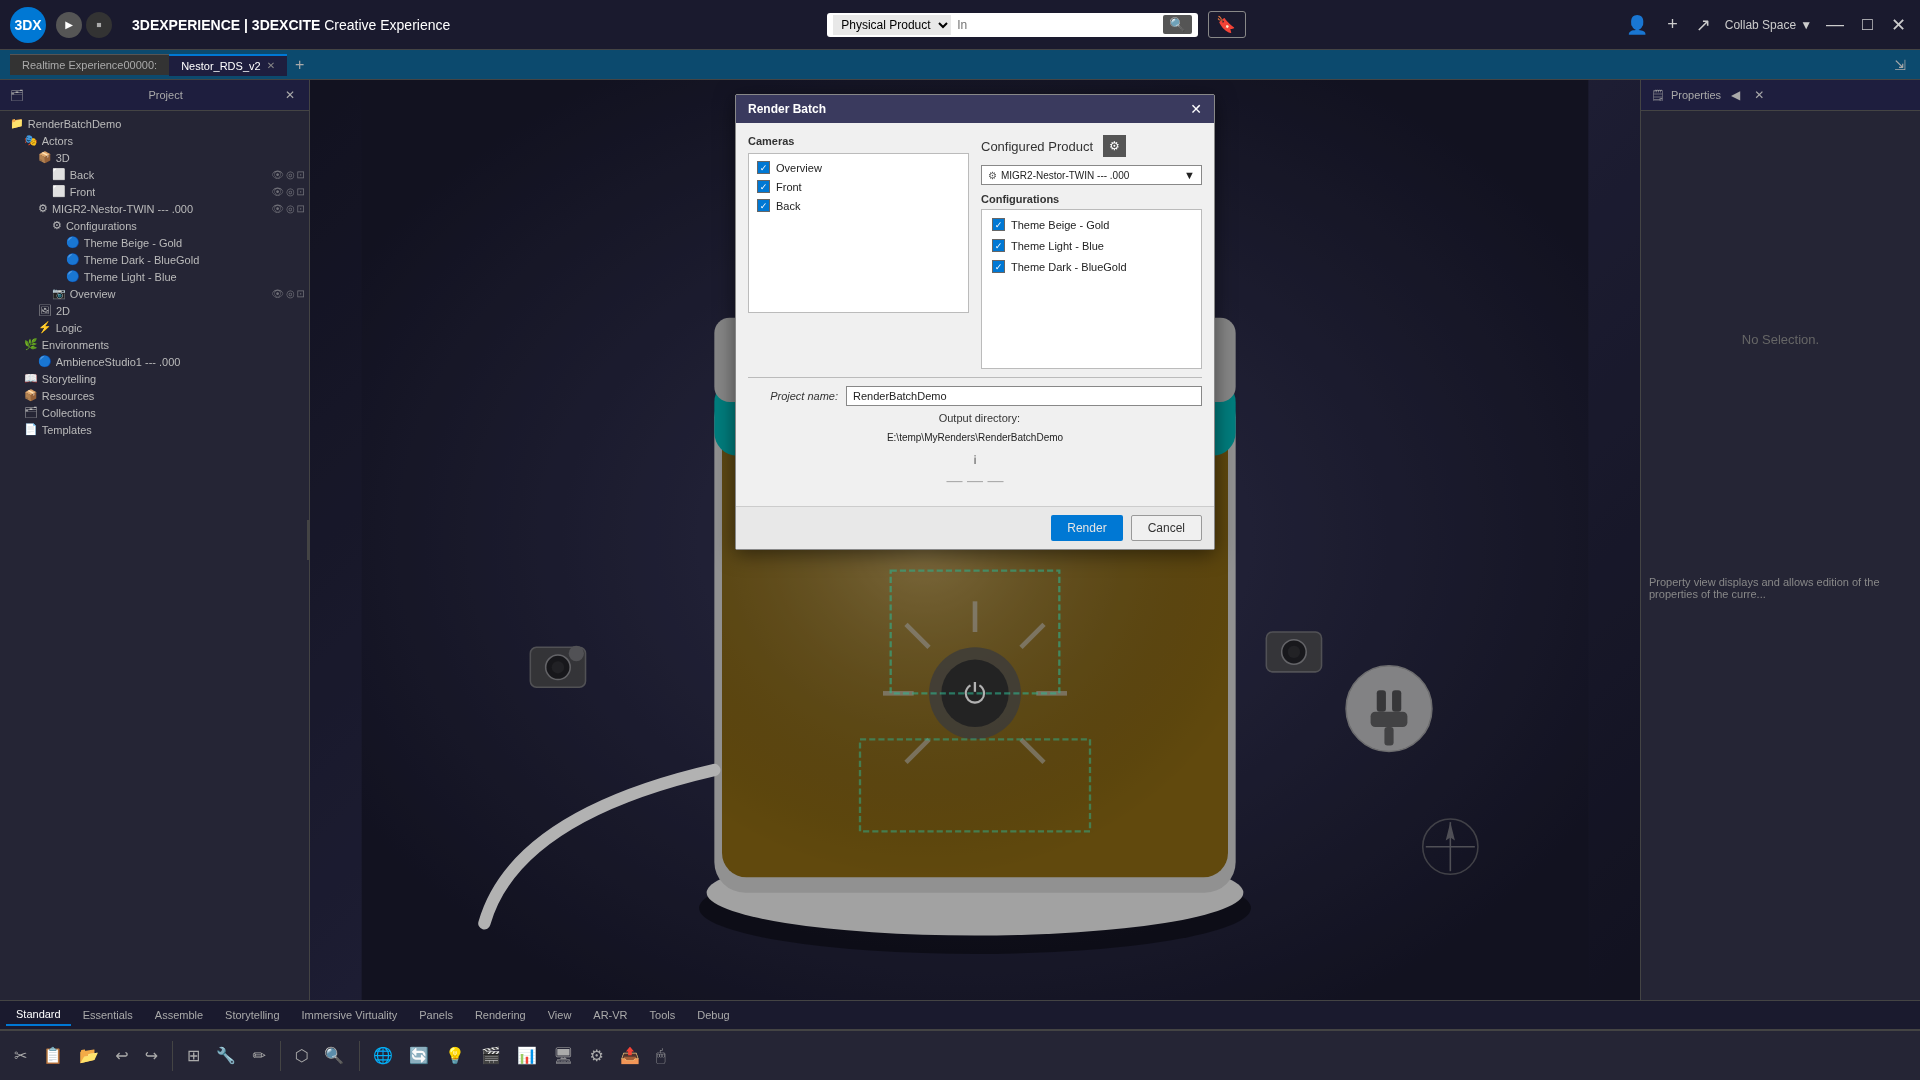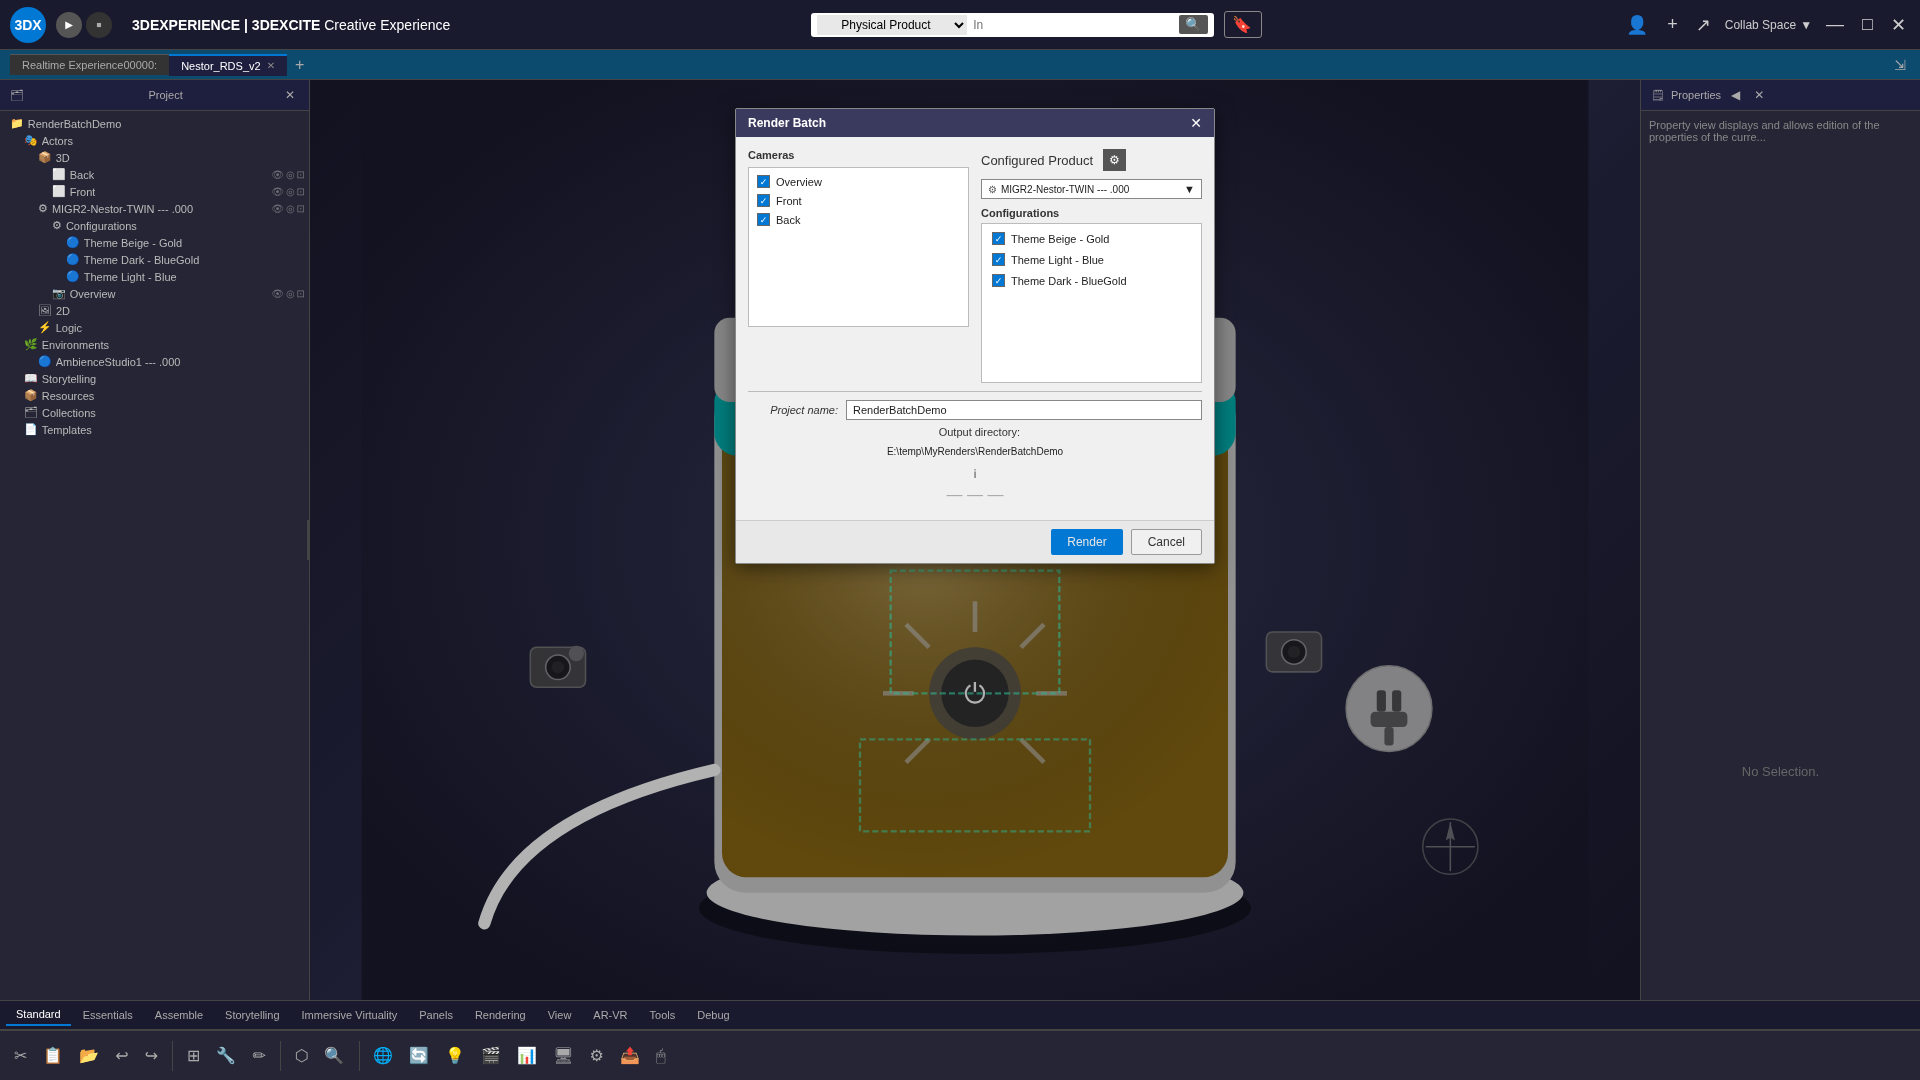--- a/index.html
+++ b/index.html
@@ -10,21 +10,21 @@
       display: flex; align-items: center; background: #1a1a2e; height: 50px;
       padding: 0 10px; gap: 10px; border-bottom: 1px solid #444;
     }
     #app-logo { width: 36px; height: 36px; background: #0078d4; border-radius: 50%; display: flex; align-items: center; justify-content: center; color: white; font-weight: bold; font-size: 14px; flex-shrink: 0; }
     #play-controls { display: flex; gap: 4px; align-items: center; }
     .play-btn { width: 26px; height: 26px; border-radius: 50%; border: none; cursor: pointer; display: flex; align-items: center; justify-content: center; font-size: 10px; }
     #app-title { color: #fff; font-size: 14px; font-weight: 300; margin-left: 10px; }
     #app-title span { font-weight: 700; }
     .spacer { flex: 1; }
     #search-bar { display: flex; align-items: center; background: #fff; border-radius: 3px; padding: 2px 6px; gap: 6px; }
-    #search-bar select { border: none; outline: none; background: #e8e8e8; font-size: 12px; padding: 2px 20px; }
+    #search-bar select { border: none; outline: none; background: #e8e8e8; font-size: 12px; padding: 2px 4px; }
     #search-bar input { border: none; outline: none; width: 200px; font-size: 12px; }
     #search-btn { background: #555; border: none; color: #fff; padding: 2px 6px; cursor: pointer; border-radius: 2px; }
     #bookmark-btn { background: transparent; border: 1px solid #888; color: #ccc; padding: 3px 8px; border-radius: 3px; cursor: pointer; font-size: 16px; }
     #collab-space { background: transparent; border: none; color: #ccc; cursor: pointer; font-size: 12px; display: flex; align-items: center; gap: 4px; }
     .top-icon-btn { background: transparent; border: none; color: #ccc; cursor: pointer; font-size: 18px; padding: 4px; }
 
     
     #tabbar { display: flex; align-items: center; background: #0c4a6e; height: 30px; padding: 0 10px; border-bottom: 1px solid #444; }
     .tab { display: flex; align-items: center; padding: 4px 12px; background: #333; border-top: 1px solid #555; color: #aaa; cursor: pointer; font-size: 11px; gap: 6px; }
     .tab.active { background: #1e1e3e; color: #fff; border-top: 2px solid #0078d4; }
@@ -49,21 +49,21 @@
     
     #center { flex: 1; position: relative; background: #3a3a4a; overflow: hidden; }
     #viewport-bg { width: 100%; height: 100%; background: linear-gradient(135deg, #1a1a2e 0%, #2d2d4e 50%, #1a1a2e 100%); position: relative; }
 
     
     #right-panel { width: 280px; background: #252535; border-left: 1px solid #444; display: flex; flex-direction: column; }
     #right-panel-header { display: flex; align-items: center; padding: 6px 10px; background: #1e1e3e; border-bottom: 1px solid #444; font-size: 11px; color: #aaa; gap: 6px; }
     #right-panel-body { flex: 1; padding: 8px; color: #888; font-size: 11px; }
 
     
-    #dialog-overlay { position: absolute; inset: 0; background: rgba(0,0,0,0.3); display: flex; align-items: flex-start; justify-content: center; padding-top: 28px; z-index: 100; }
+    #dialog-overlay { position: absolute; inset: 0; background: rgba(0,0,0,0.3); display: flex; align-items: flex-start; justify-content: center; padding-top: 14px; z-index: 100; }
     #dialog { background: #f0f0f0; border: 1px solid #888; border-radius: 2px; width: 480px; box-shadow: 0 4px 20px rgba(0,0,0,0.5); }
     #dialog-title { background: #3a3a5e; color: #fff; padding: 6px 12px; font-size: 12px; font-weight: 600; display: flex; align-items: center; justify-content: space-between; }
     #dialog-close { background: transparent; border: none; color: #fff; cursor: pointer; font-size: 14px; }
     #dialog-body { padding: 12px; background: #f0f0f0; }
     #dialog-cols { display: flex; gap: 12px; }
     #cameras-col, #config-col { flex: 1; }
     .col-title { font-size: 11px; font-weight: 600; color: #333; margin-bottom: 6px; }
     .camera-item { display: flex; align-items: center; gap: 6px; padding: 3px 4px; font-size: 11px; color: #222; }
     .cb { width: 13px; height: 13px; border: 1px solid #666; background: #0078d4; display: flex; align-items: center; justify-content: center; flex-shrink: 0; cursor: pointer; }
     .cb-check { color: #fff; font-size: 9px; }
@@ -424,24 +424,24 @@
     </div>
   </div>
 
   <div id="right-panel">
     <div id="right-panel-header">
       <span>🗒</span>
       <span>Properties</span>
       <button class="panel-btn">◀</button>
       <button class="panel-btn">✕</button>
     </div>
+    <div style="display:flex;align-items:center;justify-content:center;flex:1;color:#666;font-size:13px;padding:20px;">No Selection.</div>
     <div id="right-panel-body">
       <div>Property view displays and allows edition of the properties of the curre...</div>
     </div>
-    <div style="display:flex;align-items:center;justify-content:center;flex:1;color:#666;font-size:13px;padding:20px;">No Selection.</div>
   </div>
 </div>
 
 <div id="bottom-tabs">
 <button class="btab active">Standard</button>
     <button class="btab">Essentials</button>
     <button class="btab">Assemble</button>
     <button class="btab">Storytelling</button>
     <button class="btab">Immersive Virtuality</button>
     <button class="btab">Panels</button>

